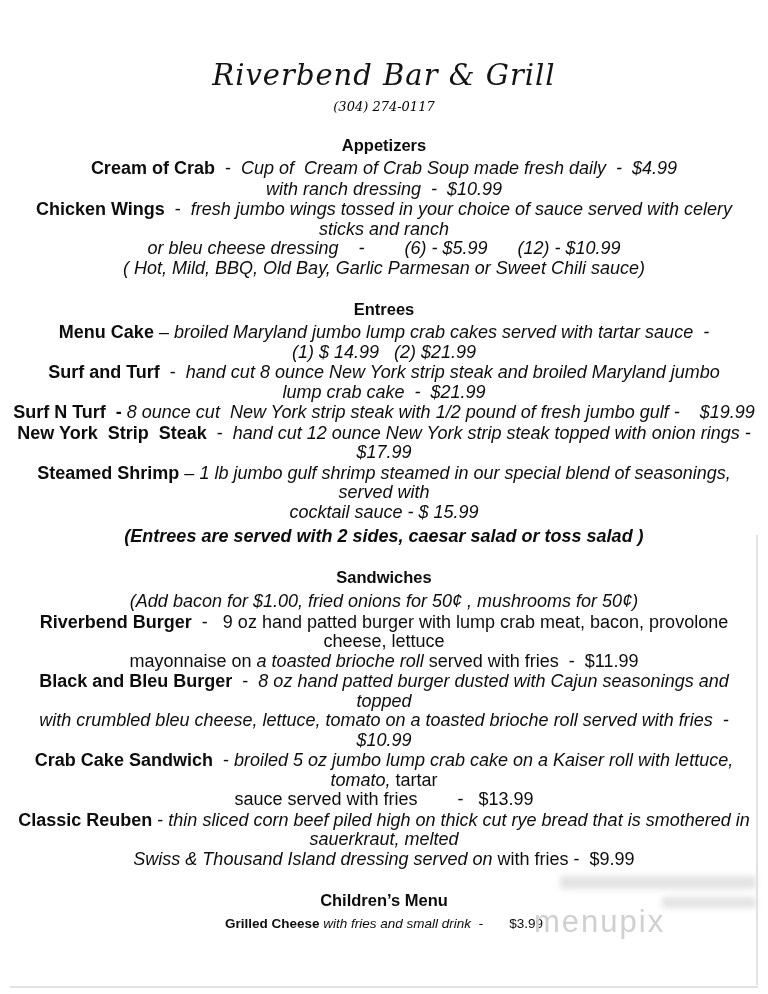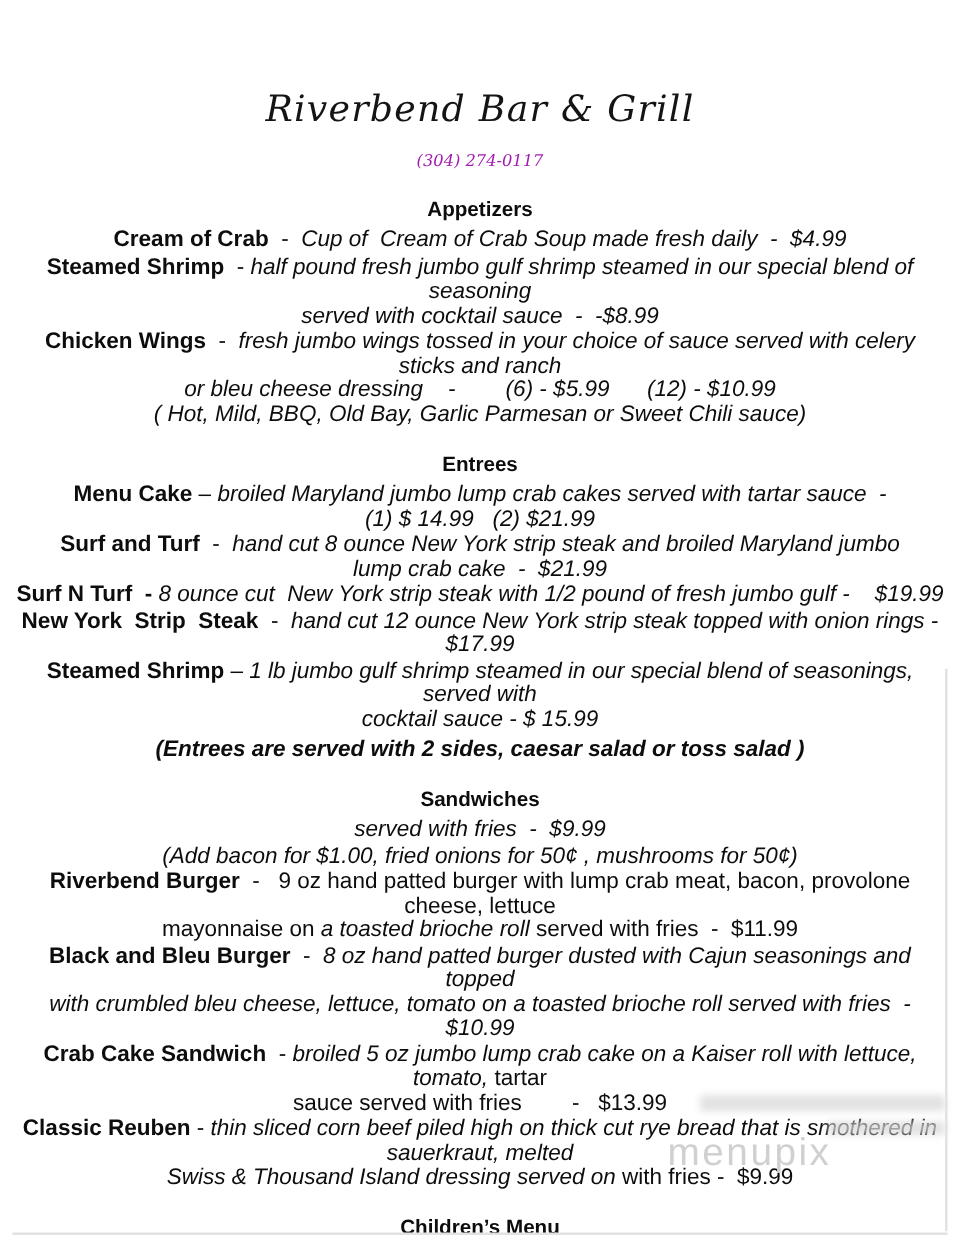--- a/index.html
+++ b/index.html
@@ -6,39 +6,39 @@
   .page {
     position: relative;
     width: 768px;
     height: 994px;
     background: #ffffff;
     overflow: hidden;
     font-family: "Liberation Sans", sans-serif;
     color: #0f0f0f;
   }
   .menu-title {
-    margin: 12px;
+    margin: 0;
     padding-top: 60px;
     text-align: center;
     font-family: "DejaVu Serif", serif;
     font-style: italic;
     font-weight: normal;
     font-size: 29px;
     line-height: 1.1;
     letter-spacing: 1px;
     color: #141414;
   }
   .phone {
-    margin-top: 17px;
+    margin-top: 6px;
     text-align: center;
     font-family: "DejaVu Serif", serif;
     font-style: italic;
     font-size: 13px;
     line-height: 17px;
-    color: #a21caf;
+    color: #000000;
   }
   .menu-body { width: 744px; margin: 6px auto; }
   .section-title {
     margin: 20px 0 4px 0;
     text-align: center;
     font-size: 16.5px;
     line-height: 20px;
     font-weight: bold;
     color: #0c0c0c;
   }
@@ -85,24 +85,21 @@
   <h1 class="menu-title">Riverbend Bar &amp; Grill</h1>
   <div class="phone">(304) 274-0117</div>
 
   <main class="menu-body">
       <section class="menu-section">
         <h2 class="section-title">Appetizers</h2>
         <div class="menu-item">
           <div class="line"><span class="seg-b">Cream of Crab</span><span class="seg-r">  -  </span><span class="seg-i">Cup of  Cream of Crab Soup made fresh daily  -  $4.99</span></div>
         </div>
         <div class="menu-item">
-        </div>
-        <div class="menu-item">
-          <div class="line"><span class="seg-b">Steamed Shrimp</span><span class="seg-r">  - </span><span class="seg-i">half pound fresh jumbo gulf shrimp steamed in our special blend of seasoning</span></div>
-          <div class="line"><span class="seg-i">served with cocktail sauce  -  -$8.99</span></div>
+          <div class="line"><span class="seg-i">with ranch dressing  -  $10.99</span></div>
         </div>
         <div class="menu-item">
           <div class="line"><span class="seg-b">Chicken Wings</span><span class="seg-r">  -  </span><span class="seg-i">fresh jumbo wings tossed in your choice of sauce served with celery sticks and ranch</span></div>
           <div class="line"><span class="seg-i">or bleu cheese dressing    -        (6) - $5.99      (12) - $10.99</span></div>
           <div class="line"><span class="seg-i">( Hot, Mild, BBQ, Old Bay, Garlic Parmesan or Sweet Chili sauce)</span></div>
         </div>
       </section>
       <section class="menu-section">
         <h2 class="section-title">Entrees</h2>
         <div class="menu-item">
@@ -123,21 +120,20 @@
           <div class="line"><span class="seg-b">Steamed Shrimp</span><span class="seg-r"> – </span><span class="seg-i">1 lb jumbo gulf shrimp steamed in our special blend of seasonings, served with</span></div>
           <div class="line"><span class="seg-i">cocktail sauce - $ 15.99</span></div>
         </div>
         <div class="menu-item note">
           <div class="line"><span class="seg-bi">(Entrees are served with 2 sides, caesar salad or toss salad )</span></div>
         </div>
       </section>
       <section class="menu-section">
         <h2 class="section-title">Sandwiches</h2>
         <div class="menu-item">
-          <div class="line"><span class="seg-i">served with fries  -  $9.99</span></div>
         </div>
         <div class="menu-item">
           <div class="line"><span class="seg-i">(Add bacon for $1.00, fried onions for 50¢ , mushrooms for 50¢)</span></div>
         </div>
         <div class="menu-item">
           <div class="line"><span class="seg-b">Riverbend Burger</span><span class="seg-r">  -   9 oz hand patted burger with lump crab meat, bacon, provolone cheese, lettuce</span></div>
           <div class="line"><span class="seg-r">mayonnaise on </span><span class="seg-i">a toasted brioche roll</span><span class="seg-r"> served with fries  -  $11.99</span></div>
         </div>
         <div class="menu-item">
           <div class="line"><span class="seg-b">Black and Bleu Burger</span><span class="seg-r">  -  </span><span class="seg-i">8 oz hand patted burger dusted with Cajun seasonings and topped</span></div>

